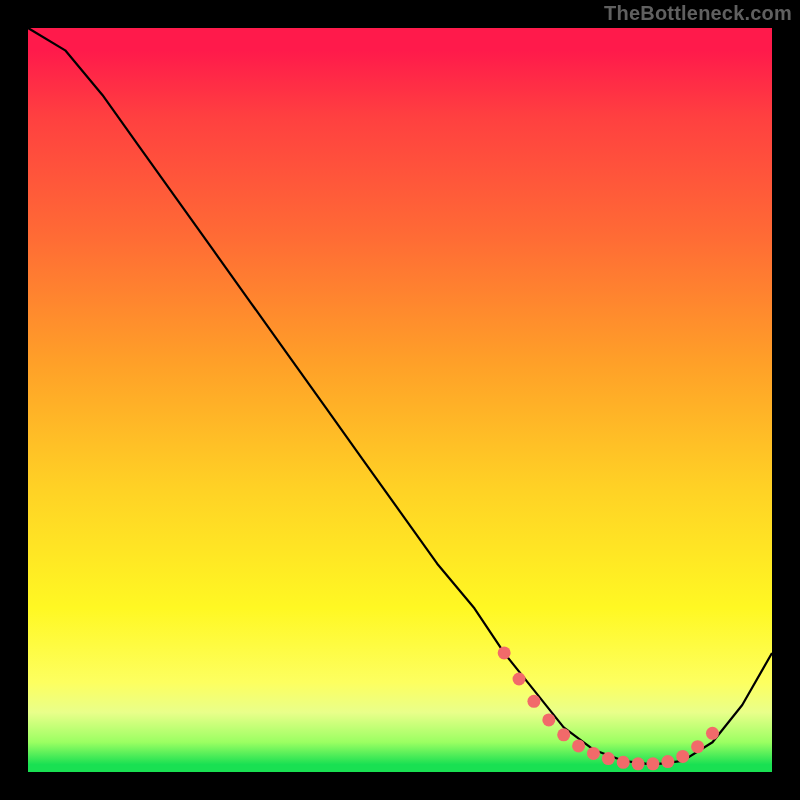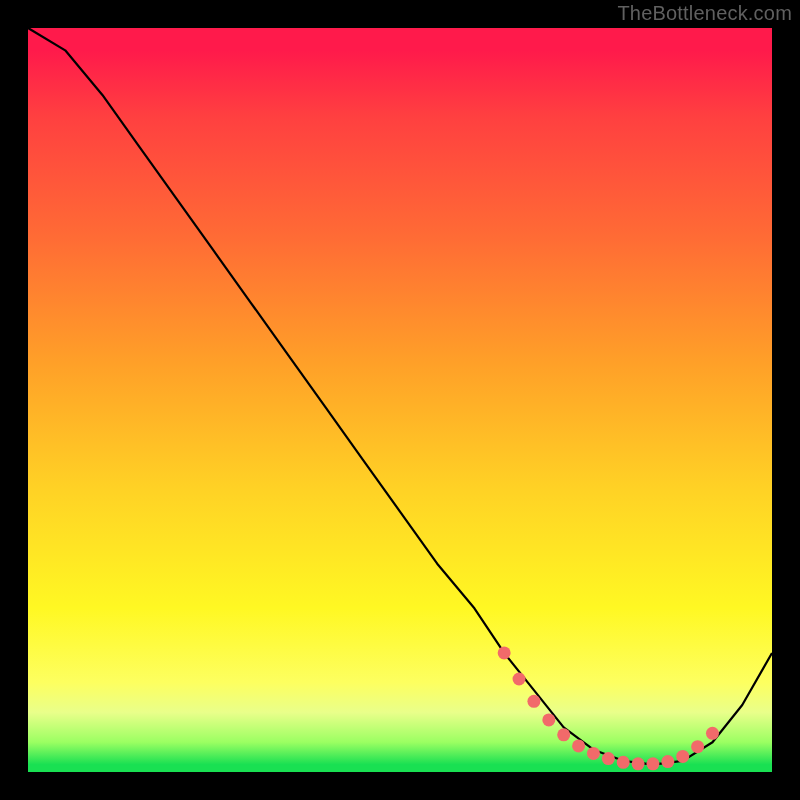--- a/index.html
+++ b/index.html
@@ -17,21 +17,21 @@
     height: 800px;
     background: #000;
   }
   .watermark {
     position: absolute;
     top: 2px;
     right: 8px;
     color: #606060;
     font-size: 20px;
     letter-spacing: 0.2px;
-    font-weight: 400;
+    font-weight: 700;
     z-index: 3;
   }
   .plot-area {
     position: absolute;
     left: 28px;
     top: 28px;
     width: 744px;
     height: 744px;
   }
   .gradient {

